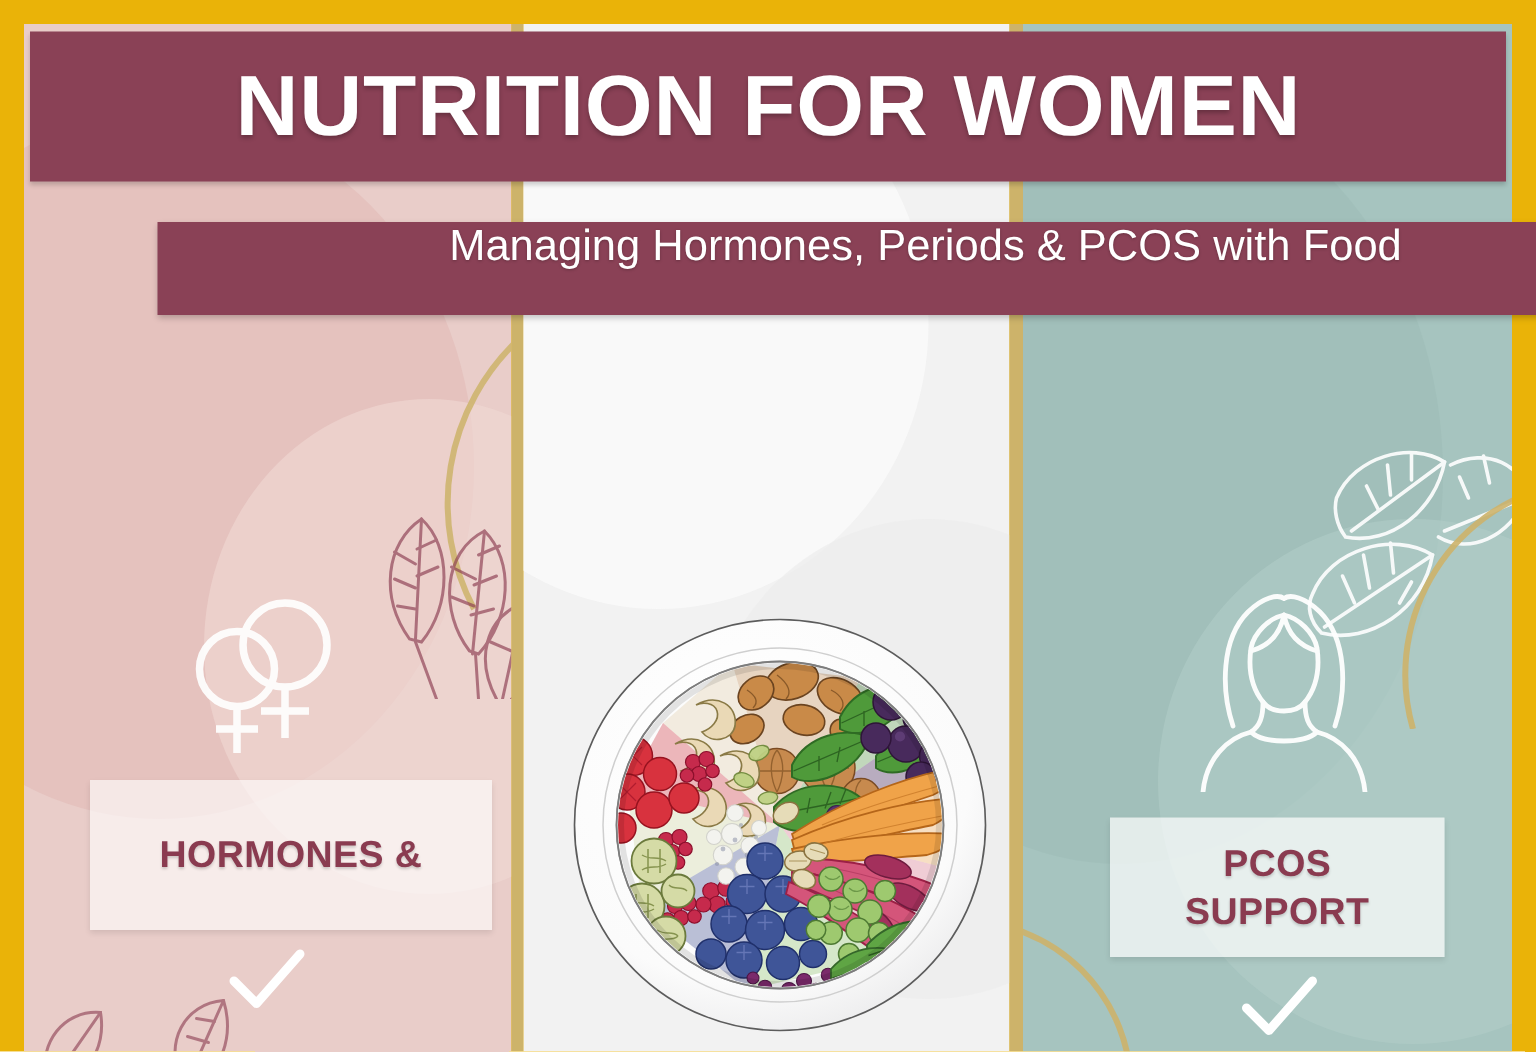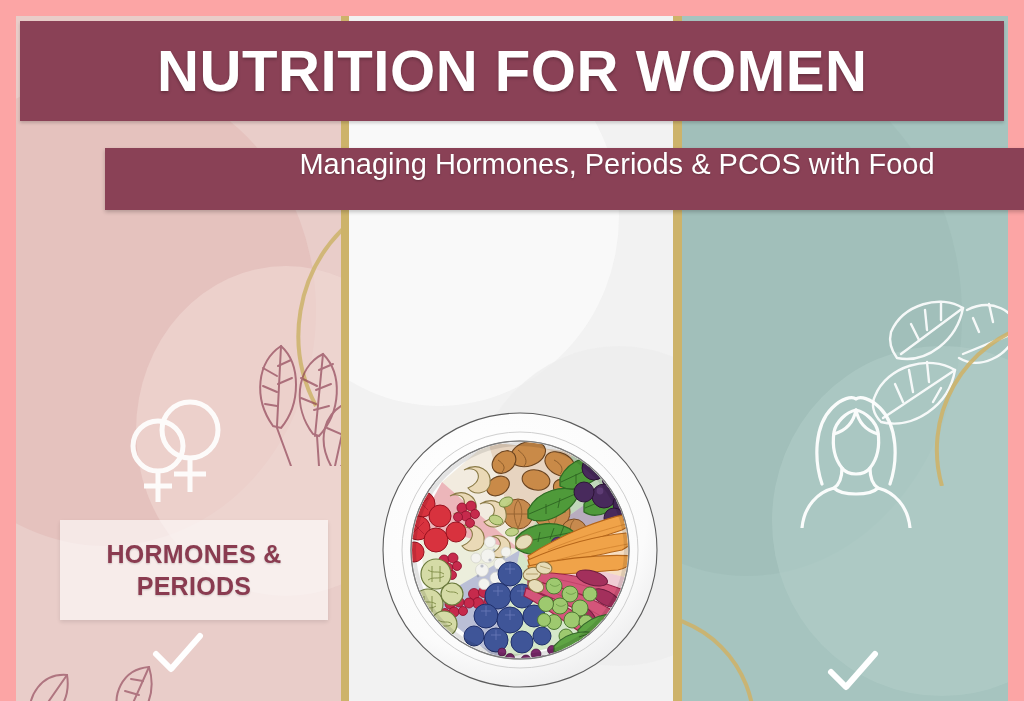--- a/index.html
+++ b/index.html
@@ -5,21 +5,21 @@
   html, body {
     margin: 0;
     padding: 0;
     background: #ffffff;
   }
   #poster {
     position: relative;
     width: 1024px;
     height: 701px;
     overflow: hidden;
-    background: #fca5a5;
+    background: #eab308;
     font-family: "Liberation Sans", sans-serif;
   }
 
   
   .col {
     position: absolute;
     top: 16px;
     bottom: 0;
     overflow: hidden;
   }
@@ -217,40 +217,45 @@
       <path d="M26,96 L54,96"></path>
       <circle cx="72" cy="40" r="28"></circle>
       <path d="M72,68 L72,102"></path>
       <path d="M56,84 L88,84"></path>
     </g>
   </svg>
 
   <div class="label-box label-box-left">
     <div class="label-text">
       <span>HORMONES &amp;</span><br>
-      <span>PERIODS</span>
     </div>
   </div>
 
   <svg class="check check-left" viewBox="0 0 56 46">
     <path d="M6,24 L21,39 L50,6" fill="none" stroke="#ffffff" stroke-width="6" stroke-linecap="round" stroke-linejoin="round"></path>
   </svg>
 
   <svg class="panel-icon icon-woman" viewBox="0 0 130 140">
     <g fill="none" stroke="#ffffff" stroke-width="3.2" stroke-linecap="round" stroke-linejoin="round" opacity="0.95">
       <path d="M32,96 C24,72 24,38 42,20 C52,10 62,8 66,11 C70,8 80,10 90,20 C108,38 108,72 100,96"></path>
       <path d="M44,44 C46,34 56,24 66,22 C76,24 86,34 88,44 C90,58 88,70 80,80 C74,88 58,88 52,80 C44,70 42,58 44,44 Z"></path>
       <path d="M66,22 C64,32 58,42 44,46"></path>
       <path d="M66,22 C68,32 74,42 88,46"></path>
       <path d="M52,80 C52,90 50,96 44,100"></path>
       <path d="M80,80 C80,90 82,96 88,100"></path>
       <path d="M12,140 C14,118 28,104 44,100 C52,108 80,108 88,100 C104,104 118,118 120,140"></path>
     </g>
   </svg>
 
+  <div class="label-box label-box-right">
+    <div class="label-text">
+      <span>PCOS</span><br>
+      <span>SUPPORT</span>
+    </div>
+  </div>
 
   <svg class="check check-right" viewBox="0 0 56 46">
     <path d="M6,24 L21,39 L50,6" fill="none" stroke="#ffffff" stroke-width="6" stroke-linecap="round" stroke-linejoin="round"></path>
   </svg>
 
   <svg class="bowl-wrap" viewBox="0 0 284 284">
     <defs>
       <clipPath id="innerClip">
           <circle cx="142" cy="142" r="108"></circle>
         </clipPath>

